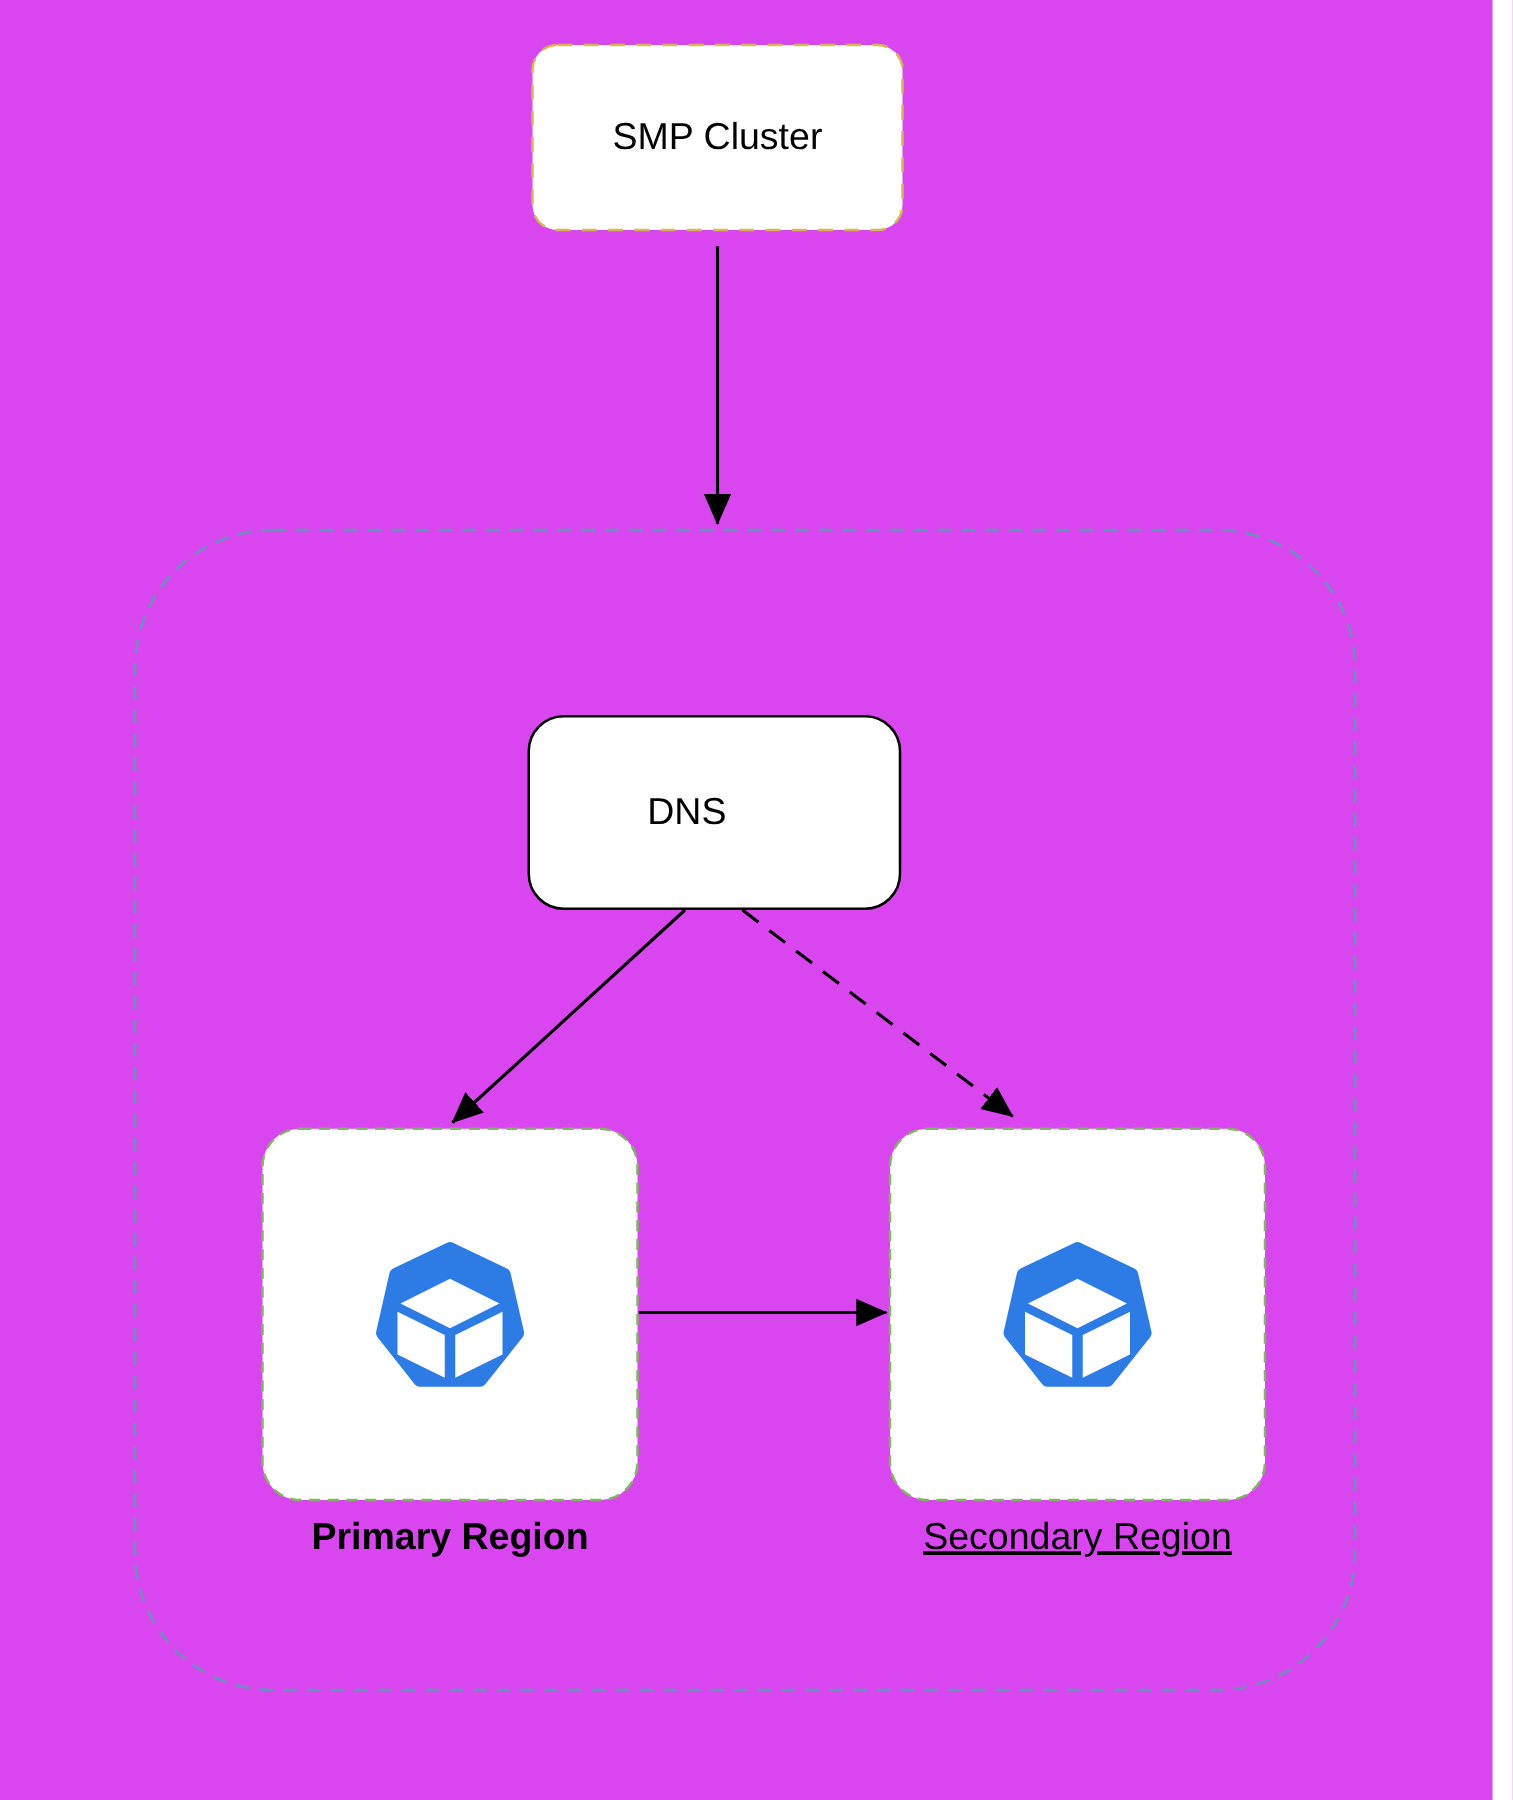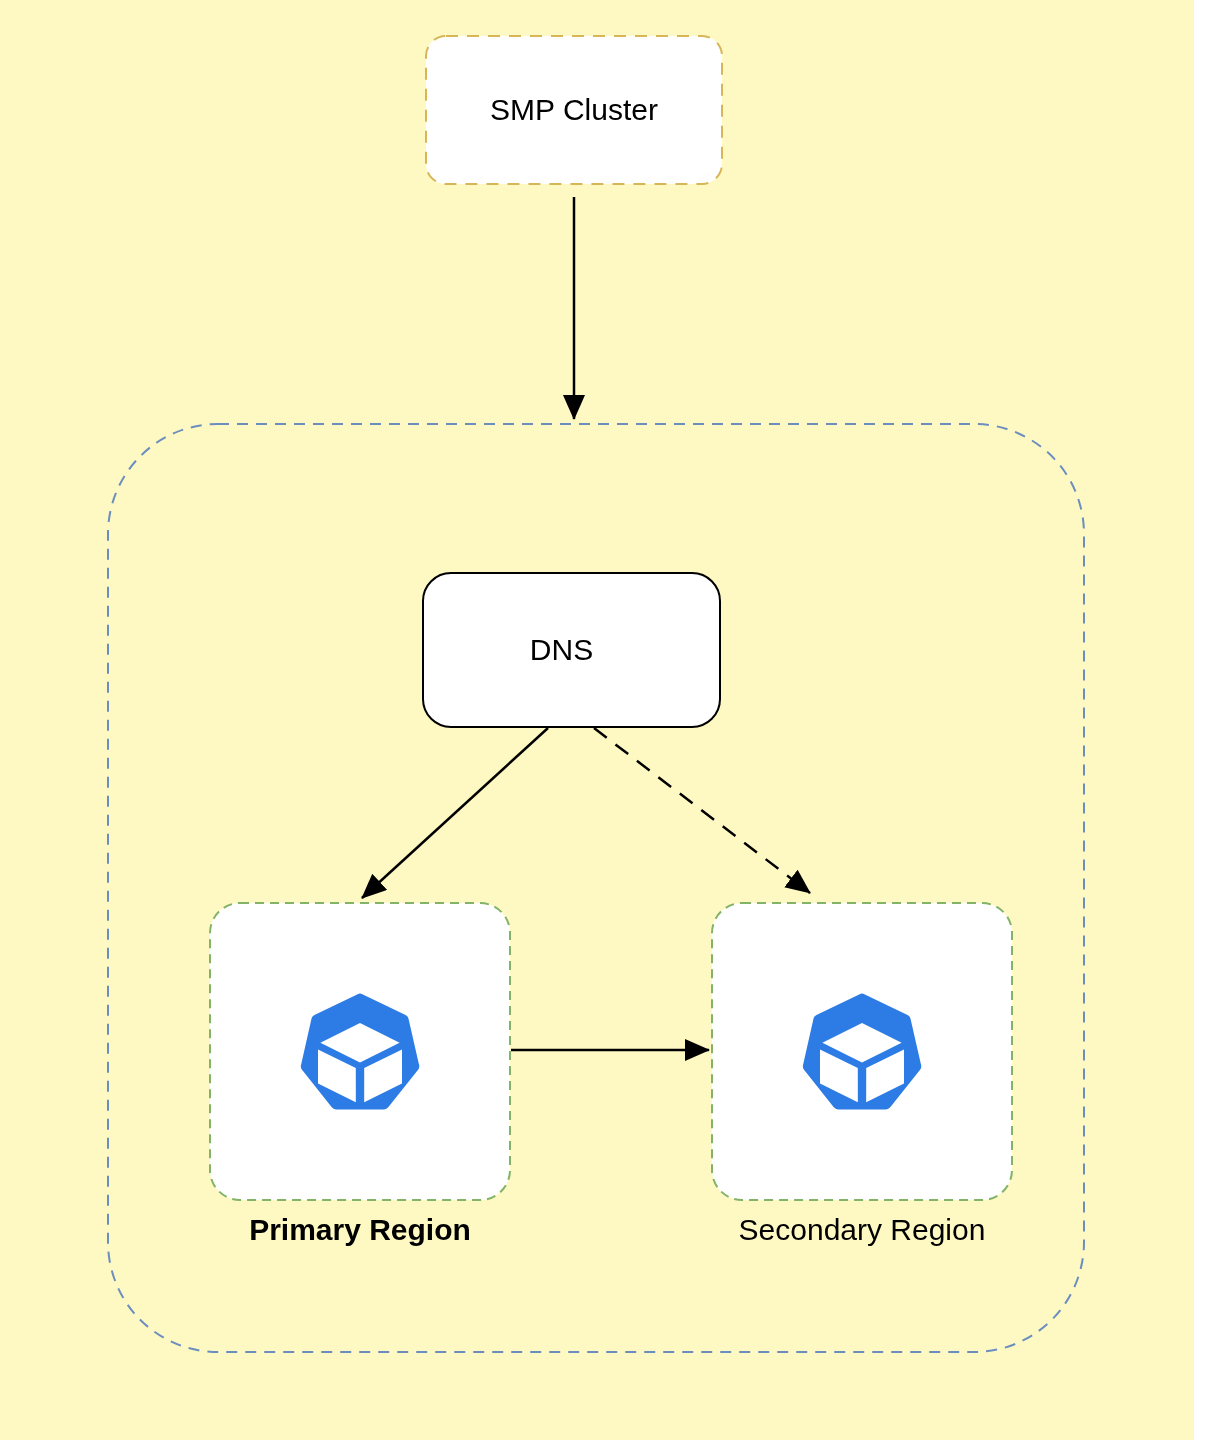--- a/index.html
+++ b/index.html
@@ -5,44 +5,44 @@
   html, body {
     margin: 0;
     padding: 0;
     background: #ffffff;
     font-family: "Liberation Sans", sans-serif;
   }
   .canvas {
     position: relative;
     width: 1194px;
     height: 1440px;
-    background: #fef9c3;
+    background: #d946ef;
     overflow: hidden;
   }
   .layer {
     position: absolute;
     left: 0;
     top: 0;
   }
   .node-label {
     position: absolute;
     display: flex;
     align-items: center;
     justify-content: center;
     text-align: center;
     font-size: 30px;
     line-height: 1.2;
     color: #000000;
     pointer-events: none;
     white-space: nowrap;
   }
   .lbl-smp       { left: 426px; top: 36px;   width: 296px; height: 148px; }
-  .lbl-dns       { left: 413px; top: 573px;  width: 297px; height: 154px; text-align: right; }
+  .lbl-dns       { left: 401px; top: 573px;  width: 297px; height: 154px; text-align: right; }
   .lbl-primary   { left: 210px; top: 1208px; width: 300px; height: 44px; font-weight: bold; }
-  .lbl-secondary { left: 712px; top: 1208px; width: 300px; height: 44px; }
+  .lbl-secondary { left: 712px; top: 1208px; width: 300px; height: 44px; text-decoration: underline; }
 </style>
 </head>
 <body>
 
 <div class="canvas">
 
   <svg class="layer" width="1210" height="1440" viewBox="0 0 1210 1440">
     <defs>
       <marker id="arrowhead" markerUnits="userSpaceOnUse" markerWidth="27" markerHeight="24" refX="24" refY="11" orient="auto">
         <path d="M0,0 L25,11 L0,22 Z" fill="#000000"></path>

